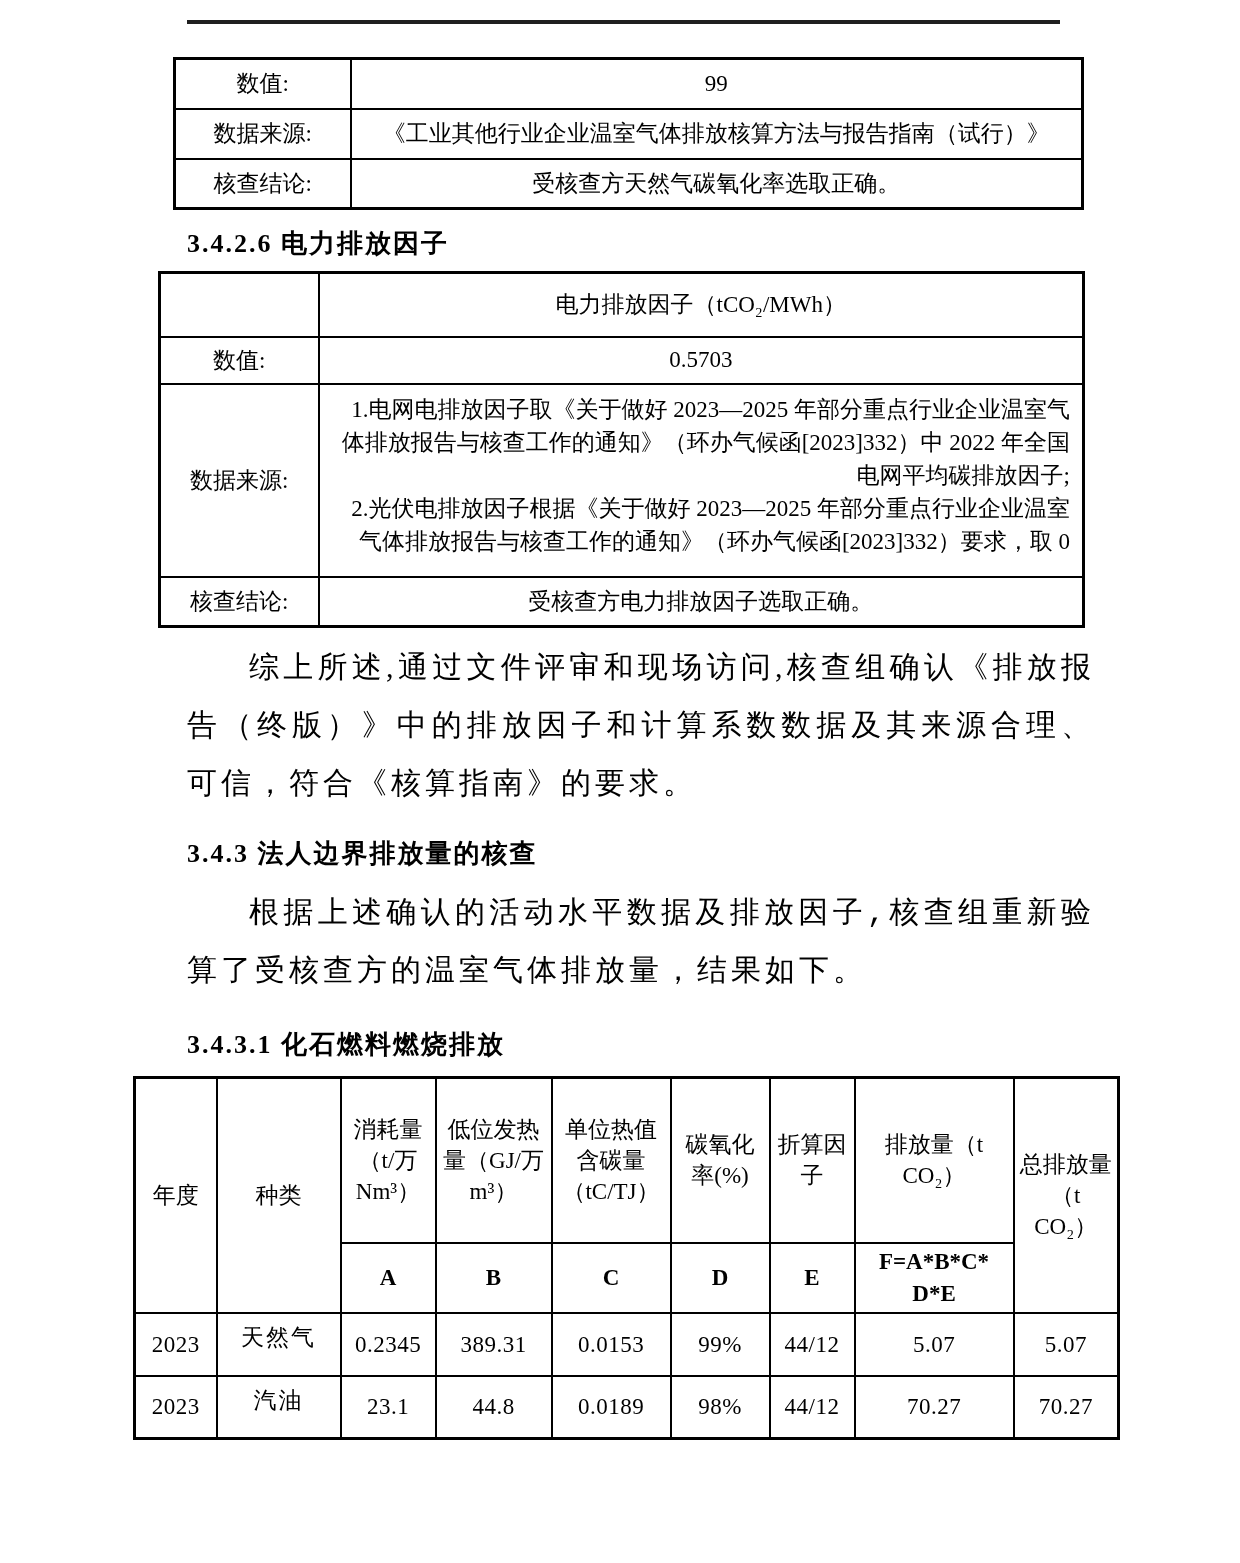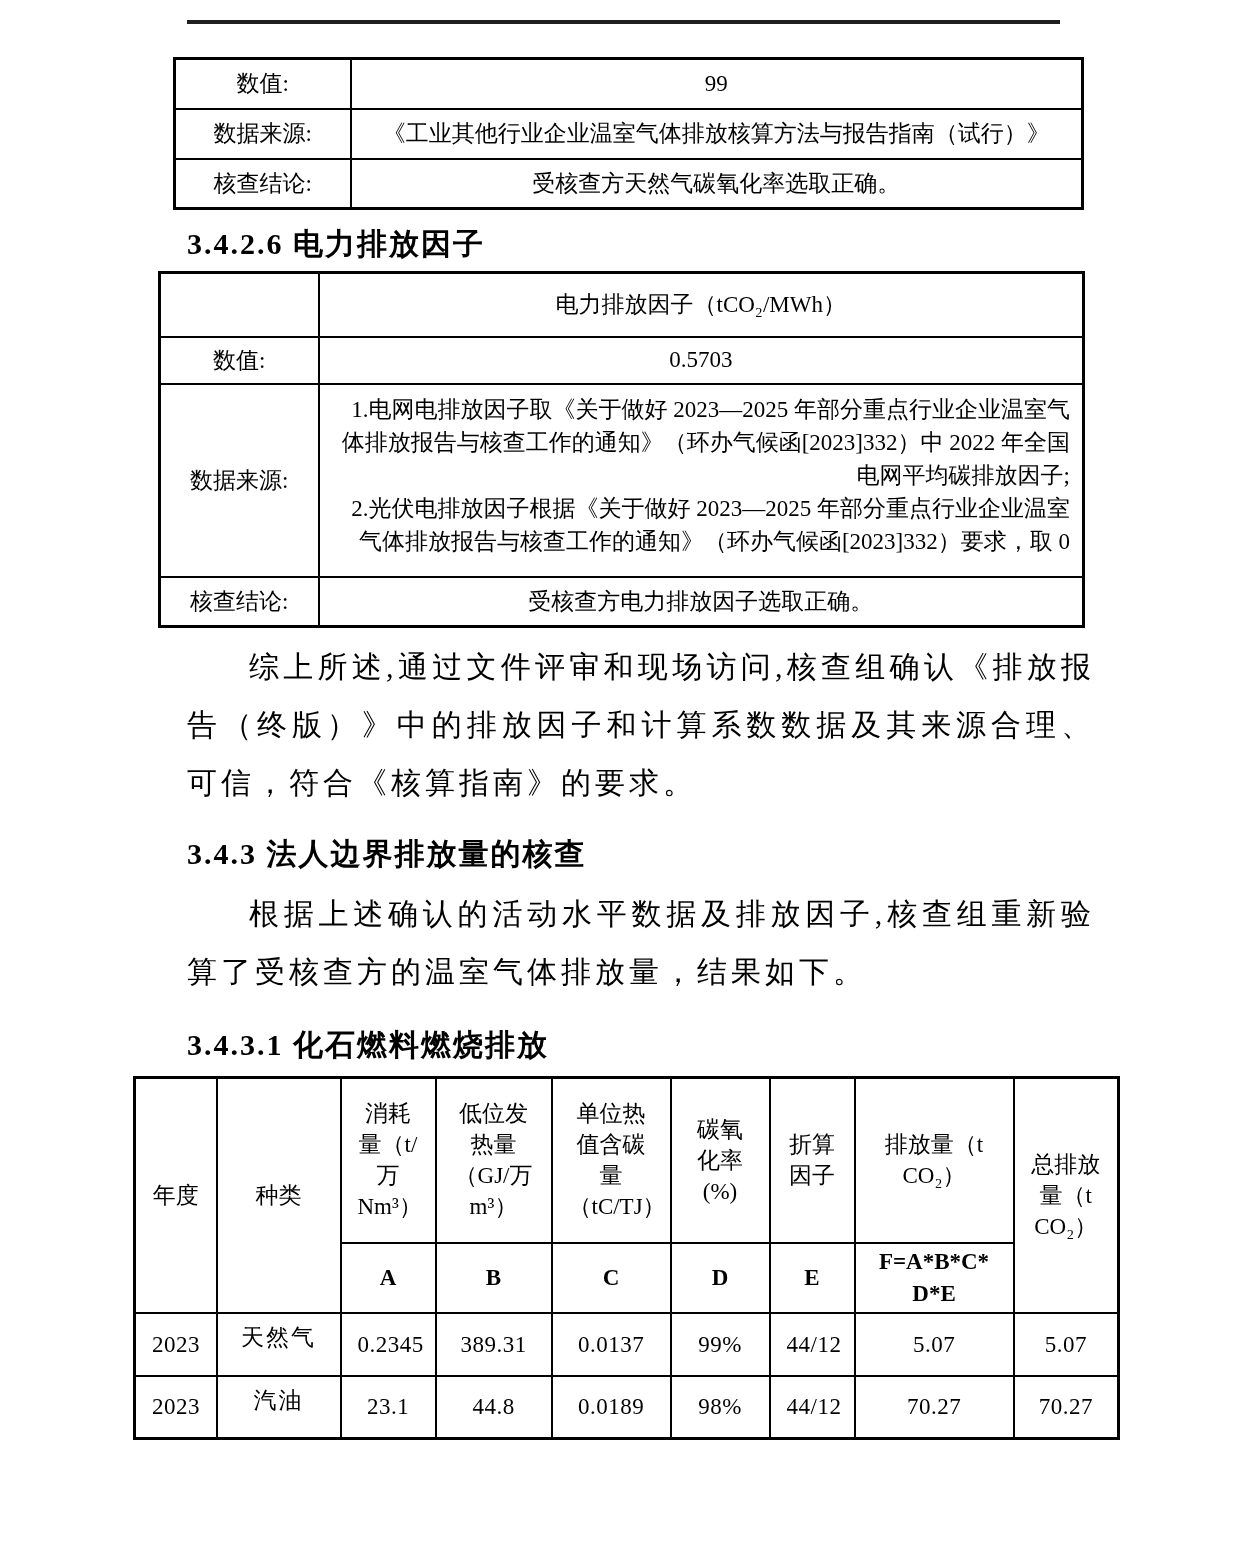--- a/index.html
+++ b/index.html
@@ -20,58 +20,58 @@
   table.t {
     border-collapse: collapse;
     border: 3px solid #000;
     table-layout: fixed;
   }
   table.t td {
     border: 2px solid #000;
     font-size: 23px;
     text-align: center;
     vertical-align: middle;
-    padding: 2px 16px;
+    padding: 2px 4px;
     overflow: hidden;
   }
   
   .t1 { margin: 33px 0 0 173px; width: 911px; }
   .t1 .c-lbl { width: 176px; }
   .t1 tr { height: 50px; }
   
   .t2 { margin: 12px 0 0 158px; width: 927px; }
   .t2 .c-lbl { width: 159px; }
   .t2 tr.r-head { height: 64px; }
   .t2 tr.r-val  { height: 47px; }
   .t2 tr.r-con  { height: 50px; }
   .t2 td.src {
     text-align: right;
     white-space: pre-wrap;
     line-height: 33px;
     padding: 8px 12px 18px 12px;
   }
   .heading {
     margin: 18px 0 0 187px;
-    font-size: 30px;
+    font-size: 26px;
     font-weight: bold;
     letter-spacing: 2px;
     line-height: 31px;
   }
   .heading.h343  { margin-top: 26px; }
   .heading.h3431 { margin-top: 28px; }
   .para {
     margin: 10px 0 0 187px;
     width: 908px;
     font-size: 30px;
     line-height: 58px;
     letter-spacing: 4px;
     text-align: justify;
     text-indent: 62px;
   }
-  .para.p2 { margin-top: 16px; }
+  .para.p2 { margin-top: 16px; font-family: Liberation Mono, monospace; }
   
   .t3 { margin: 16px 0 0 133px; width: 984px; }
   .t3 td { font-size: 22px; line-height: 31px; padding: 2px 6px; }
   .t3 tr.hr1 { height: 165px; }
   .t3 tr.hr2 { height: 64px; }
   .t3 tr.dr  { height: 63px; }
   .t3 td.sub { font-weight: bold; font-size: 23px; }
   .t3 td.formula {
     font-weight: bold;
     word-break: break-all;
@@ -182,21 +182,21 @@
         <td class="sub">C</td>
         <td class="sub">D</td>
         <td class="sub">E</td>
         <td class="sub formula">F=A*B*C*D*E</td>
       </tr>
       <tr class="dr">
         <td class="data-cell">2023</td>
         <td class="type-cell">天然气</td>
         <td class="data-cell">0.2345</td>
         <td class="data-cell">389.31</td>
-        <td class="data-cell">0.0137</td>
+        <td class="data-cell">0.0153</td>
         <td class="data-cell">99%</td>
         <td class="data-cell">44/12</td>
         <td class="data-cell">5.07</td>
         <td class="data-cell">5.07</td>
       </tr>
       <tr class="dr">
         <td class="data-cell">2023</td>
         <td class="type-cell">汽油</td>
         <td class="data-cell">23.1</td>
         <td class="data-cell">44.8</td>

